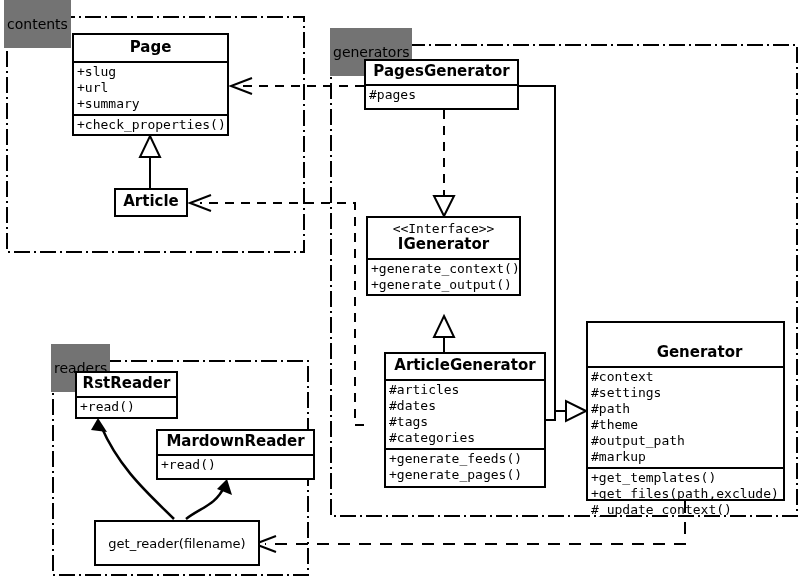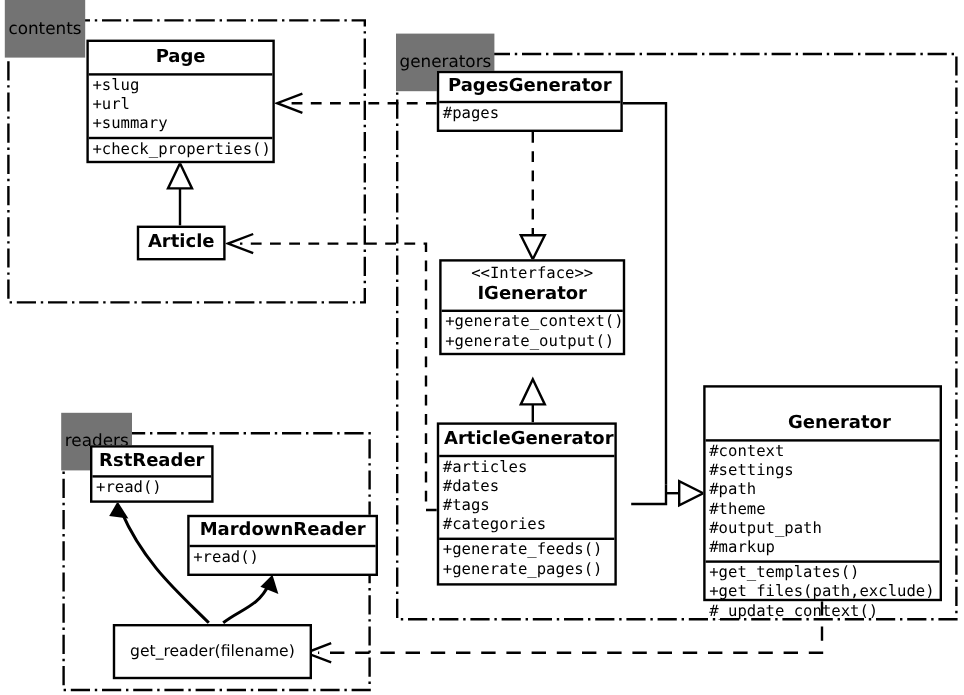--- a/index.html
+++ b/index.html
@@ -176,21 +176,21 @@
 
   <div class="umlbox" style="left:366px; top:216px; width:155px; height:80px;">
     <div class="stereo">&lt;&lt;Interface&gt;&gt;</div>
     <div class="title" style="padding:0px 4px 5px 4px;">IGenerator</div>
     <div class="sep compartment">
       <div class="row">+generate_context()</div>
       <div class="row">+generate_output()</div>
     </div>
   </div>
 
-  <div class="umlbox" style="left:364px; top:352px; width:150px; height:136px;">
+  <div class="umlbox" style="left:384px; top:352px; width:162px; height:136px;">
     <div class="title" style="padding:3px 4px 5px 4px;">ArticleGenerator</div>
     <div class="sep compartment">
       <div class="row">#articles</div>
       <div class="row">#dates</div>
       <div class="row">#tags</div>
       <div class="row">#categories</div>
     </div>
     <div class="sep compartment">
       <div class="row">+generate_feeds()</div>
       <div class="row">+generate_pages()</div>

